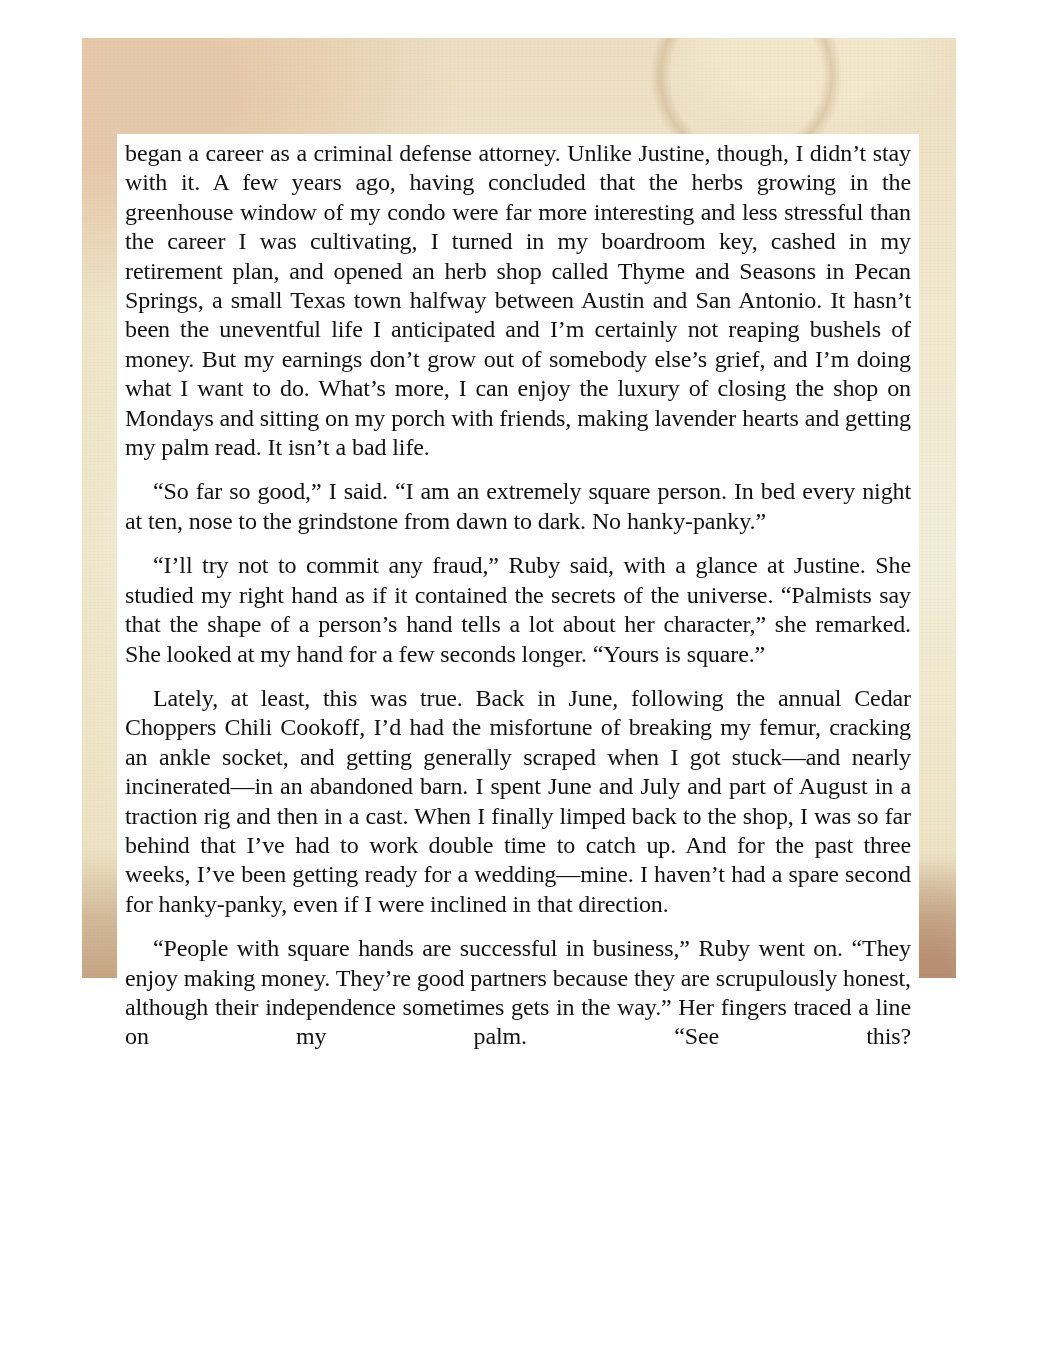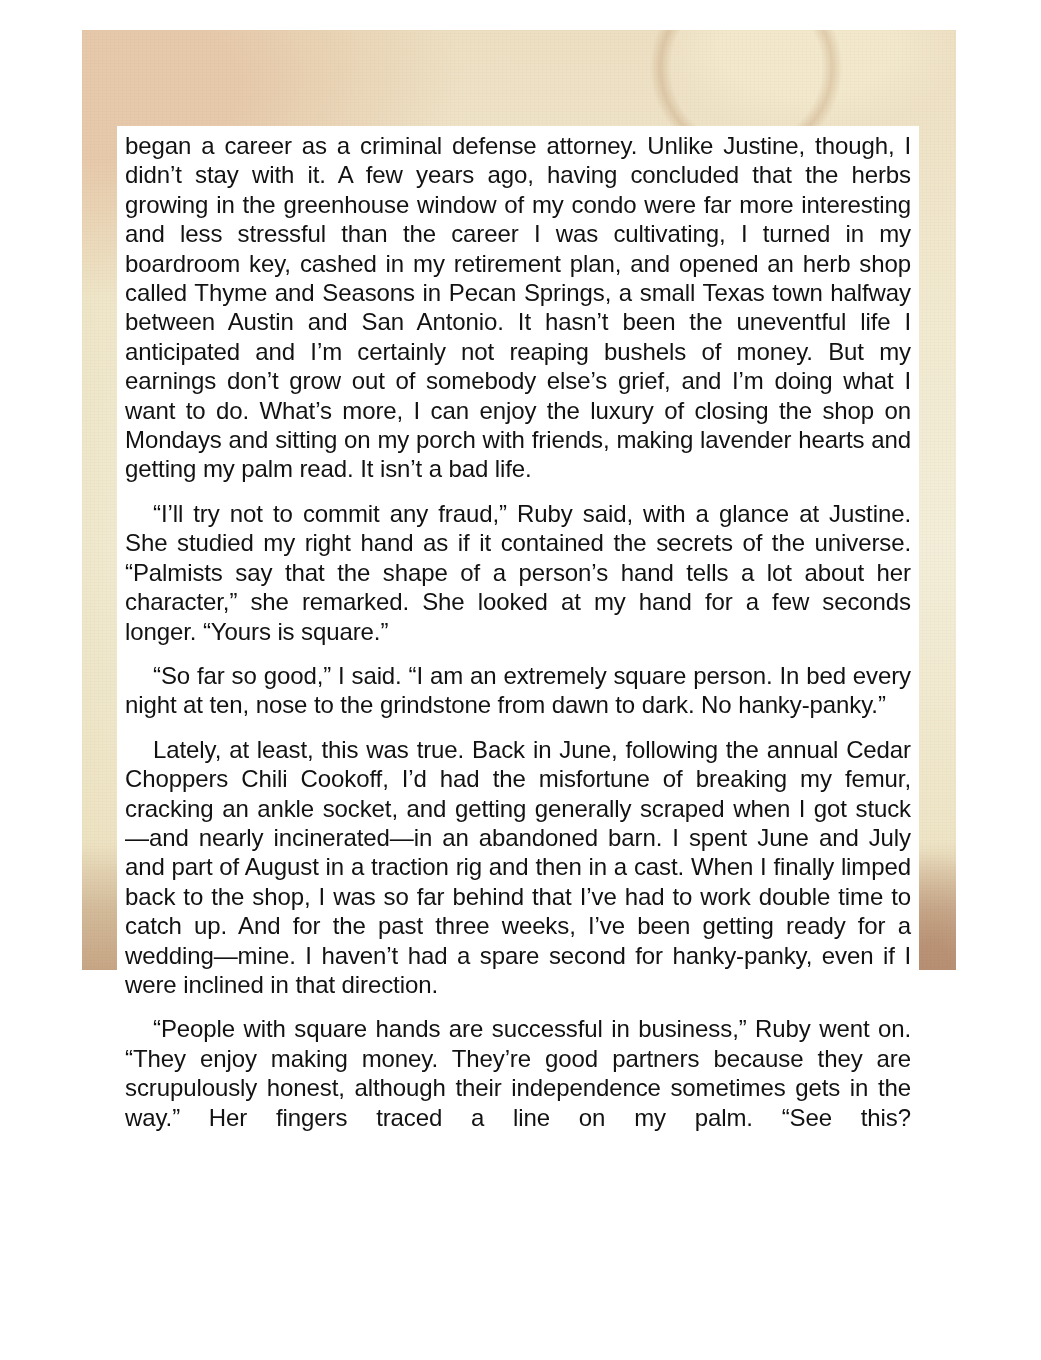--- a/index.html
+++ b/index.html
@@ -16,21 +16,21 @@
     position: relative;
     width: 1041px;
     height: 1360px;
     background: #ffffff;
   }
 
   
   .parchment {
     position: absolute;
     left: 82px;
-    top: 30px;
+    top: 38px;
     width: 874px;
     height: 940px;
     background-color: #f1e9cf;
     background-image:
       
       repeating-linear-gradient(0deg, rgba(120,90,60,0.025) 0 1px, rgba(255,255,255,0) 1px 3px),
       repeating-linear-gradient(90deg, rgba(120,90,60,0.02) 0 1px, rgba(255,255,255,0) 1px 4px),
       
       radial-gradient(ellipse 190px 120px at 44% 99%, rgba(138,97,72,0.50) 20%, rgba(138,97,72,0) 68%),
       
@@ -40,20 +40,21 @@
       
       radial-gradient(circle 130px at 76% 4%, rgba(0,0,0,0) 58%, rgba(158,108,62,0.22) 66%, rgba(0,0,0,0) 74%),
       
       radial-gradient(ellipse 220px 120px at 83% 2%, rgba(243,233,205,0.9) 40%, rgba(243,233,205,0) 70%),
       
       radial-gradient(ellipse 480px 300px at 4% 6%, rgba(229,197,166,0.85) 25%, rgba(229,197,166,0) 72%),
       
       linear-gradient(90deg, rgba(236,226,192,0.55) 0%, rgba(236,226,192,0) 9%),
       
       linear-gradient(180deg, #eddfc2 0%, #f1e9cf 28%, #f3eed9 55%, #efe6c9 82%, #e9dcba 100%);
+    font-family: Liberation Serif, serif;
   }
 
   
   .textbox {
     position: absolute;
     left: 35px;
     top: 96px;
     width: 802px;
     height: 1107px;
     background: #ffffff;
@@ -78,19 +79,19 @@
   
   .textbox p.continued { text-align-last: justify; }
 </style>
 </head>
 <body>
 
 <div class="viewport">
   <div class="parchment">
     <div class="textbox">
       <p class="no-indent">began a career as a criminal defense attorney. Unlike Justine, though, I didn’t stay with it. A few years ago, having concluded that the herbs growing in the greenhouse window of my condo were far more interesting and less stressful than the career I was cultivating, I turned in my boardroom key, cashed in my retirement plan, and opened an herb shop called Thyme and Seasons in Pecan Springs, a small Texas town halfway between Austin and San Antonio. It hasn’t been the uneventful life I anticipated and I’m certainly not reaping bushels of money. But my earnings don’t grow out of somebody else’s grief, and I’m doing what I want to do. What’s more, I can enjoy the luxury of closing the shop on Mondays and sitting on my porch with friends, making lavender hearts and getting my palm read. It isn’t a bad life.</p>
+      <p>“So far so good,” I said. “I am an extremely square person. In bed every night at ten, nose to the grindstone from dawn to dark. No hanky-panky.”</p>
       <p>“I’ll try not to commit any fraud,” Ruby said, with a glance at Justine. She studied my right hand as if it contained the secrets of the universe. “Palmists say that the shape of a person’s hand tells a lot about her character,” she remarked. She looked at my hand for a few seconds longer. “Yours is square.”</p>
-      <p>“So far so good,” I said. “I am an extremely square person. In bed every night at ten, nose to the grindstone from dawn to dark. No hanky-panky.”</p>
       <p>Lately, at least, this was true. Back in June, following the annual Cedar Choppers Chili Cookoff, I’d had the misfortune of breaking my femur, cracking an ankle socket, and getting generally scraped when I got stuck—and nearly incinerated—in an abandoned barn. I spent June and July and part of August in a traction rig and then in a cast. When I finally limped back to the shop, I was so far behind that I’ve had to work double time to catch up. And for the past three weeks, I’ve been getting ready for a wedding—mine. I haven’t had a spare second for hanky-panky, even if I were inclined in that direction.</p>
       <p class="continued">“People with square hands are successful in business,” Ruby went on. “They enjoy making money. They’re good partners because they are scrupulously honest, although their independence sometimes gets in the way.” Her fingers traced a line on my palm. “See this?</p>
     </div>
   </div>
 </div>
 
 </body></html>

